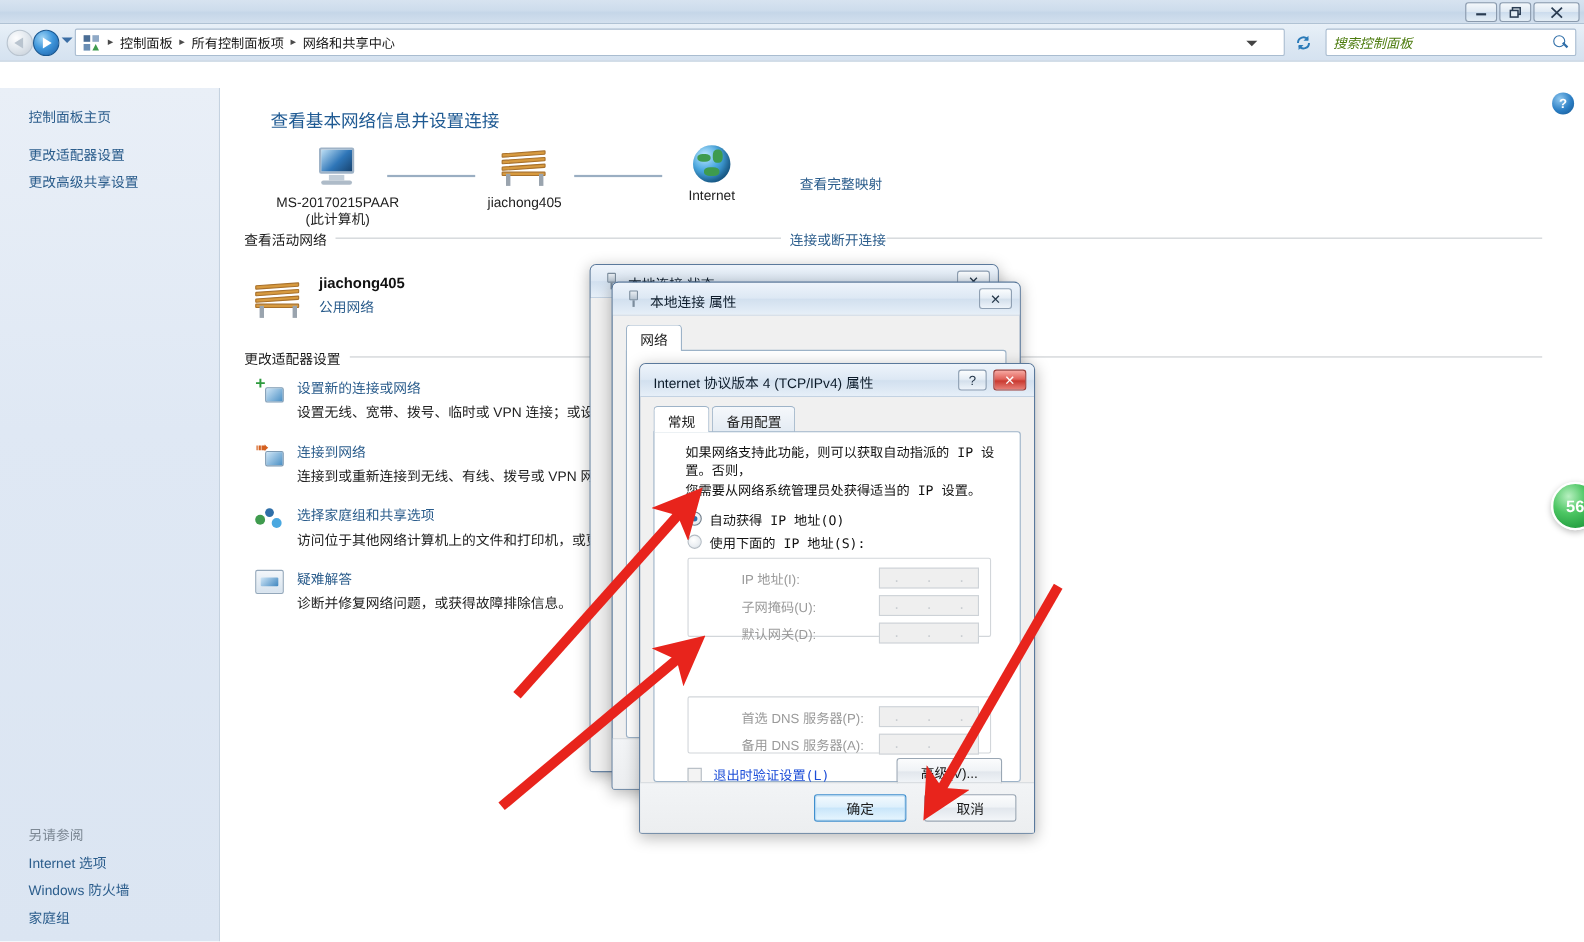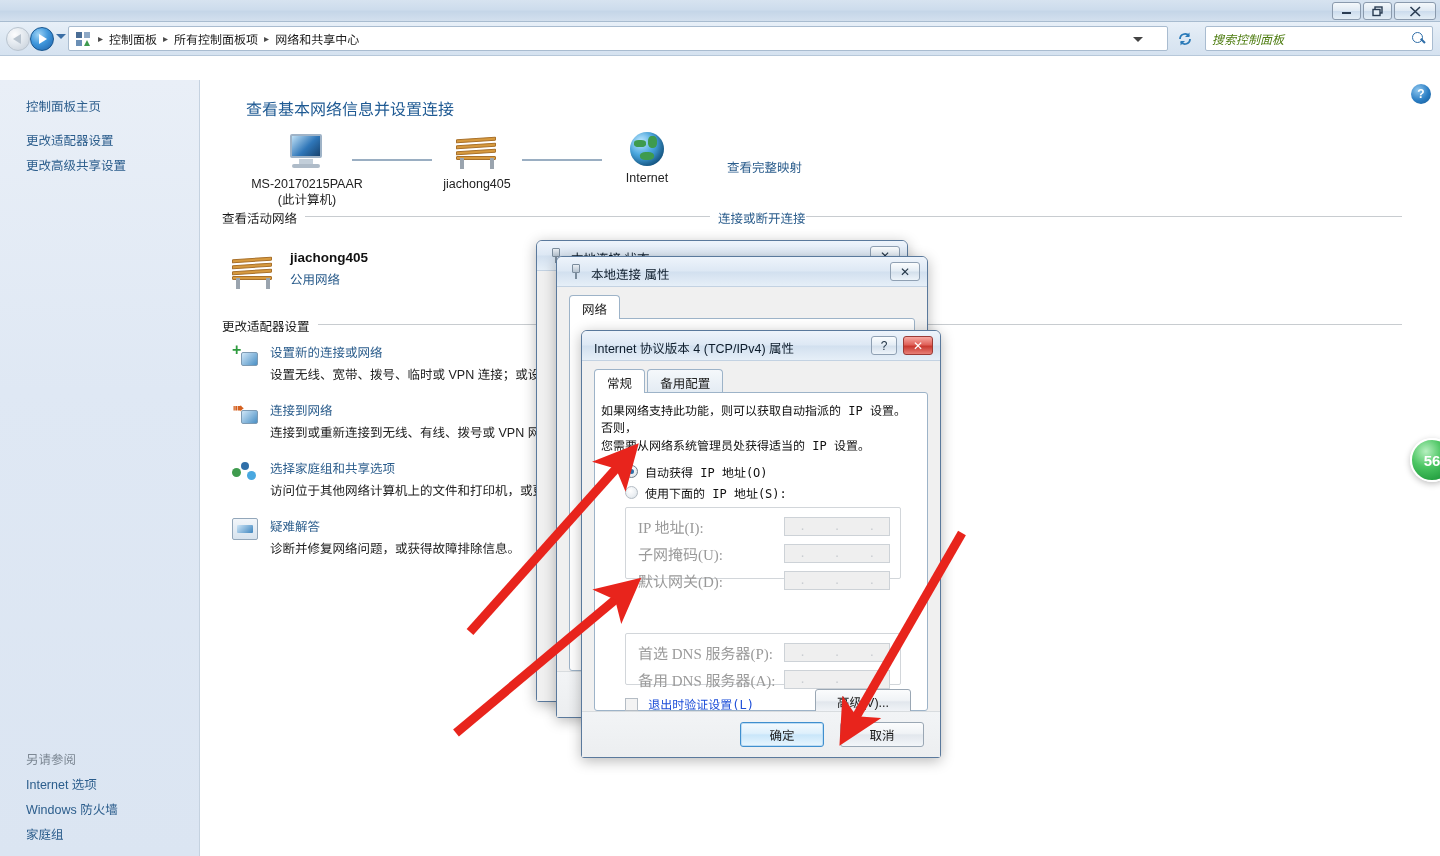--- a/index.html
+++ b/index.html
@@ -215,21 +215,21 @@
     border-radius:50%; background:#2f6fa8;
   }
   .radio.dim { border-color:#b4bcc4; }
   .rlabel { font-family:"DejaVu Sans Mono","Liberation Mono",monospace; font-size:12px; color:#111; white-space:nowrap;}
   .rlabel.dim { color:#1d4ed8; }
 
   .grp {
     position:absolute; border:1px solid #d2d6da; border-radius:2px;
   }
   .fieldrow { display:flex; align-items:center; margin-bottom:6px; }
-  .flabel { font-family:Liberation Serif, serif; font-size:15px; color:#9a9a9a; width:178px; white-space:nowrap;}
+  .flabel { font-family:Liberation Sans, sans-serif; font-size:12px; color:#9a9a9a; width:178px; white-space:nowrap;margin-left:36px;}
   .ipbox {
     width:128px; height:19px; border:1px solid #cdd2d7; background:#efefef;
     display:flex; align-items:center; justify-content:space-around;
     color:#c9cdd1; font-size:11px; font-family:"DejaVu Sans Mono",monospace;
   }
   .chk { width:13px;height:13px;border:1px solid #b4bcc4;background:#f3f3f3;display:inline-block;margin-right:7px;vertical-align:-2px;}
 
   
   .arrows { position:absolute; left:0; top:0; width:1440px; height:856px; pointer-events:none; }
 
@@ -488,21 +488,21 @@
     </div>
 
     <div class="dlg-body">
       <div class="tabstrip">
         <span class="tab sel">常规</span>
         <span class="tab">备用配置</span>
       </div>
 
       <div class="tabpane">
 
-        <div style="position:absolute; left:6px; top:10px; right:12px; font-size:12px; line-height:1.45;
+        <div style="position:absolute; left:28px; top:10px; right:12px; font-size:12px; line-height:1.45;
                     font-family:'DejaVu Sans Mono','Liberation Mono',monospace; color:#111; white-space:pre-line;">如果网络支持此功能，则可以获取自动指派的 IP 设置。否则，
 您需要从网络系统管理员处获得适当的 IP 设置。</div>
 
         <div style="position:absolute; left:30px; top:70px;">
           <div class="radio-row">
             <span class="radio on"></span>
             <span class="rlabel">自动获得 IP 地址(O)</span>
           </div>
           <div class="radio-row">
             <span class="radio dim"></span>

